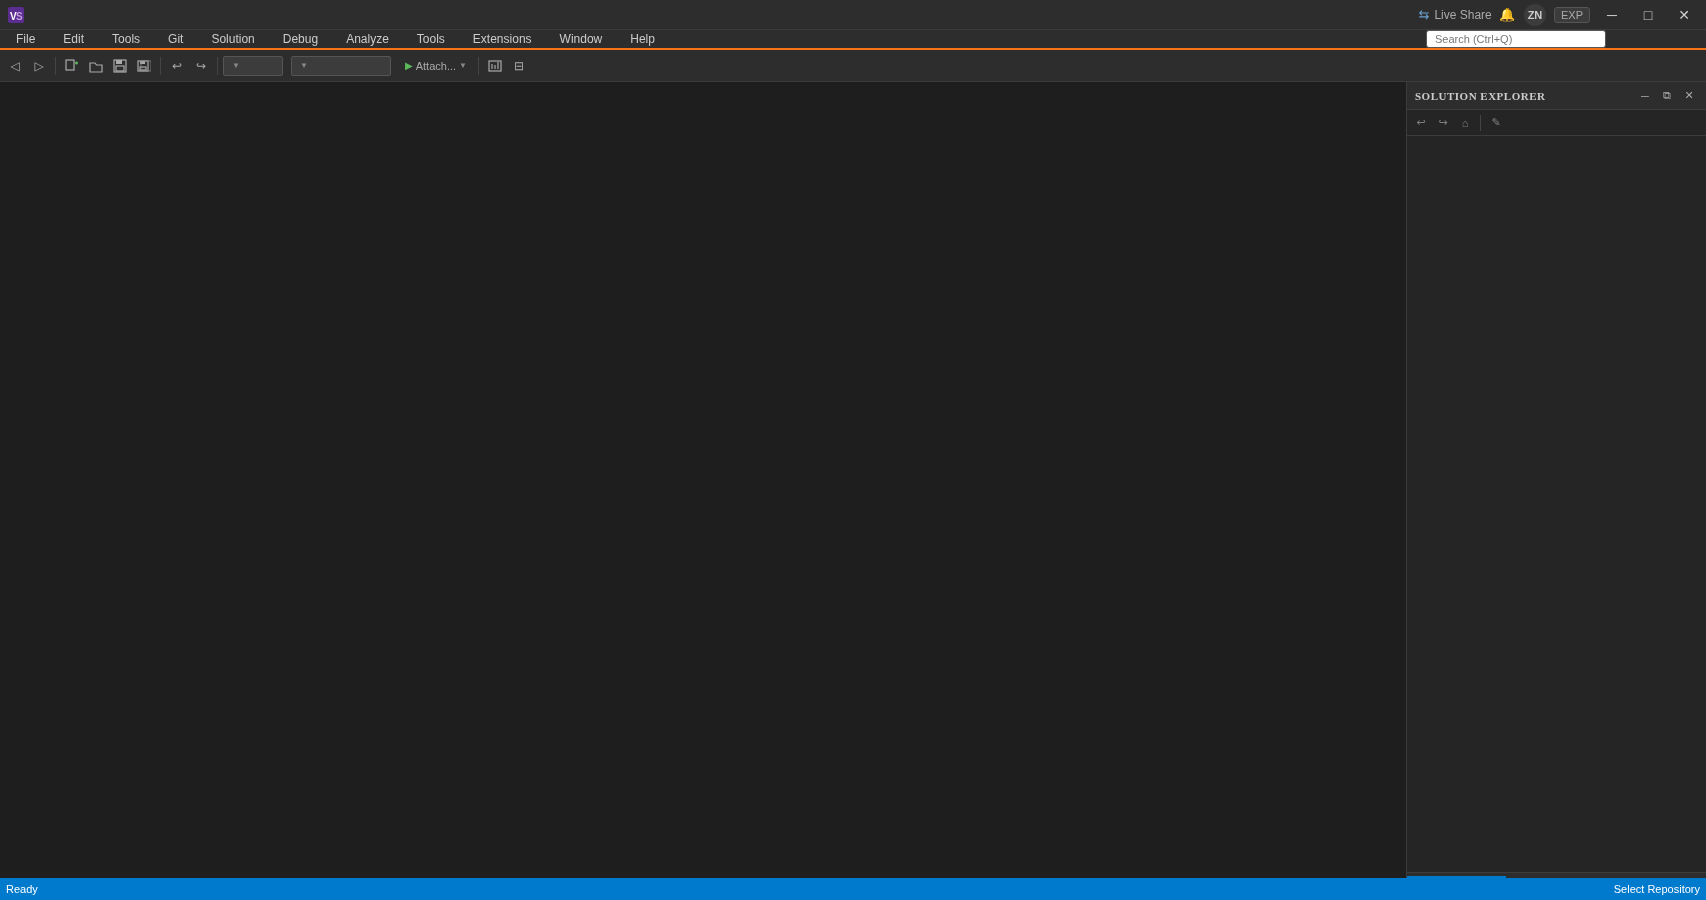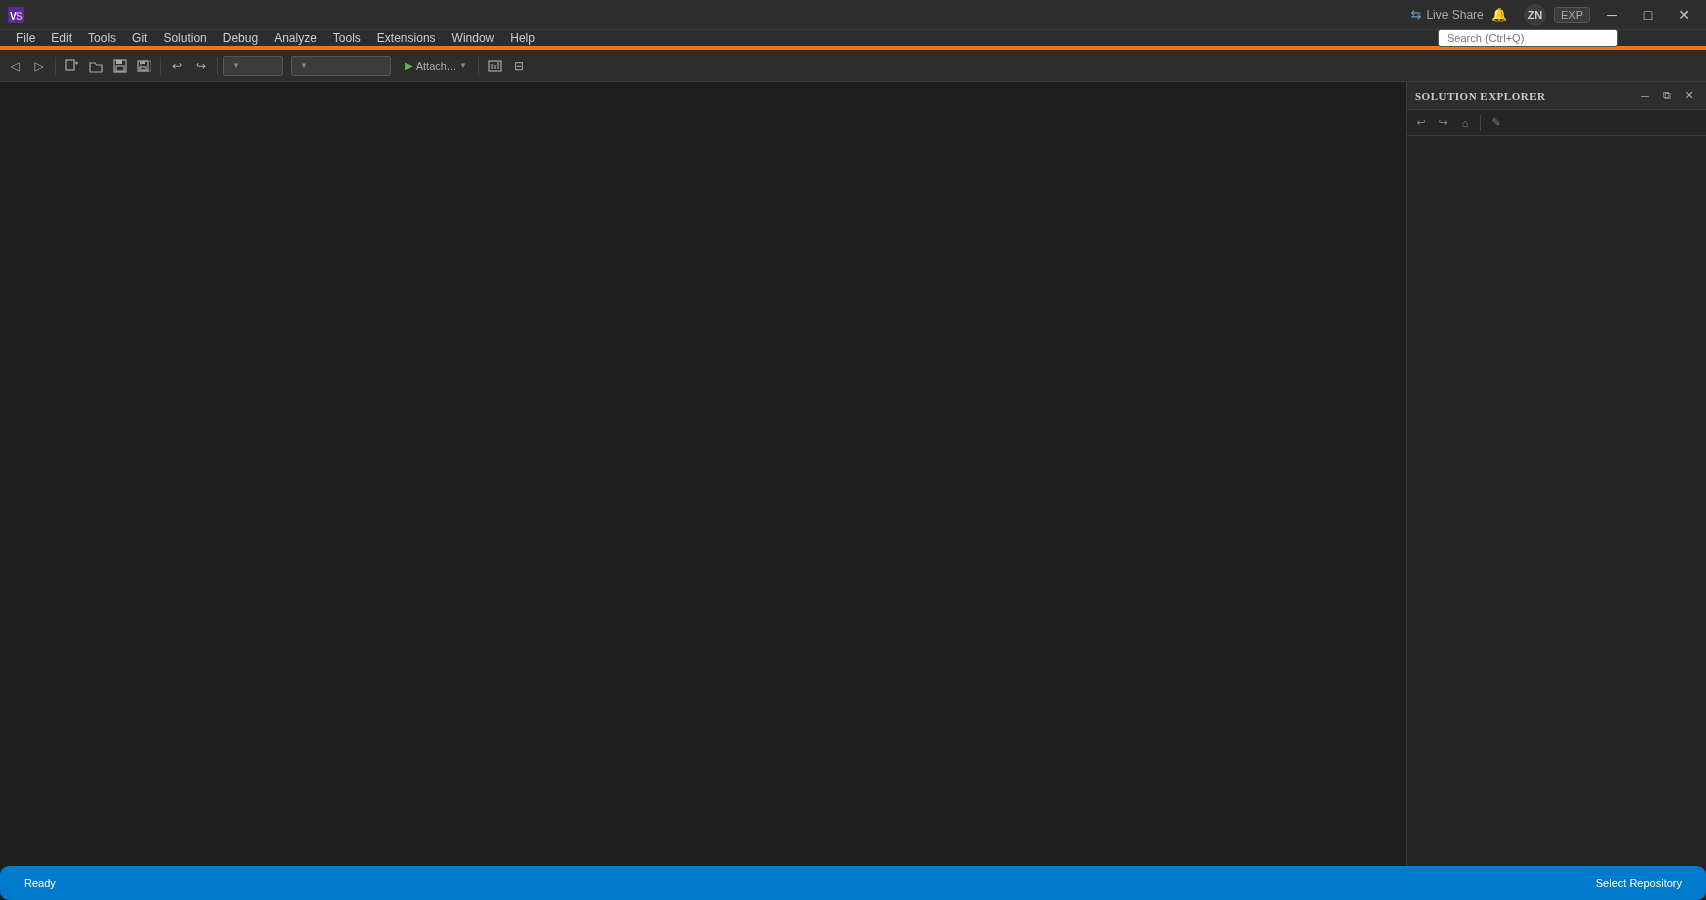--- a/index.html
+++ b/index.html
@@ -236,31 +236,30 @@
       font-size: 11px;
       color: #7e7e7e;
     }
     #solution-body {
       flex: 1;
       background: #252526;
     }
 
     
     #status-bar {
-      height: 34px;
+      height: 22px;
       background: #007acc;
       display: flex;
       align-items: center;
       justify-content: space-between;
-      padding: 0 24px;
+      padding: 0 6px;
       position: absolute;
       bottom: 0;
       left: 0;
       right: 0;
-      border-radius: 9px;
     }
     #status-left {
       display: flex;
       align-items: center;
       gap: 10px;
     }
     #status-right {
       display: flex;
       align-items: center;
       gap: 10px;
@@ -314,29 +313,29 @@
 
     <div id="menu-bar">
     </div>
   </div>
   <div id="title-bar-right">
     <div id="liveshare-btn">
       <span id="liveshare-icon">⇆</span>
       <span>Live Share</span>
     </div>
     <span style="color:#aaa; font-size:13px; cursor:pointer;">🔔</span>
-    <div id="user-badge" style="background:#3c3c3c; border-radius:50%; width:22px; height:22px; display:flex; align-items:center; justify-content:center; font-size:11px; cursor:pointer;margin-left:8px;">ZN</div>
+    <div id="user-badge" style="background:#3c3c3c; border-radius:50%; width:22px; height:22px; display:flex; align-items:center; justify-content:center; font-size:11px; cursor:pointer;">ZN</div>
     <div id="exp-badge">EXP</div>
     <div class="title-btn">─</div>
     <div class="title-btn">□</div>
     <div class="title-btn close">✕</div>
   </div>
 </div>
 
-<div style="height:20px; background:#2d2d2d; display:flex; align-items:center; padding:0 8px; gap:0; border-bottom:4px solid #f97316;">
+<div style="height:20px; background:#2d2d2d; display:flex; align-items:center; padding:0 8px; gap:12px; border-bottom:2px solid #f97316;">
   <div class="menu-item">File</div>
   <div class="menu-item">Edit</div>
   <div class="menu-item">Tools</div>
   <div class="menu-item">Git</div>
   <div class="menu-item">Solution</div>
   <div class="menu-item">Debug</div>
   <div class="menu-item">Analyze</div>
   <div class="menu-item">Tools</div>
   <div class="menu-item">Extensions</div>
   <div class="menu-item">Window</div>

